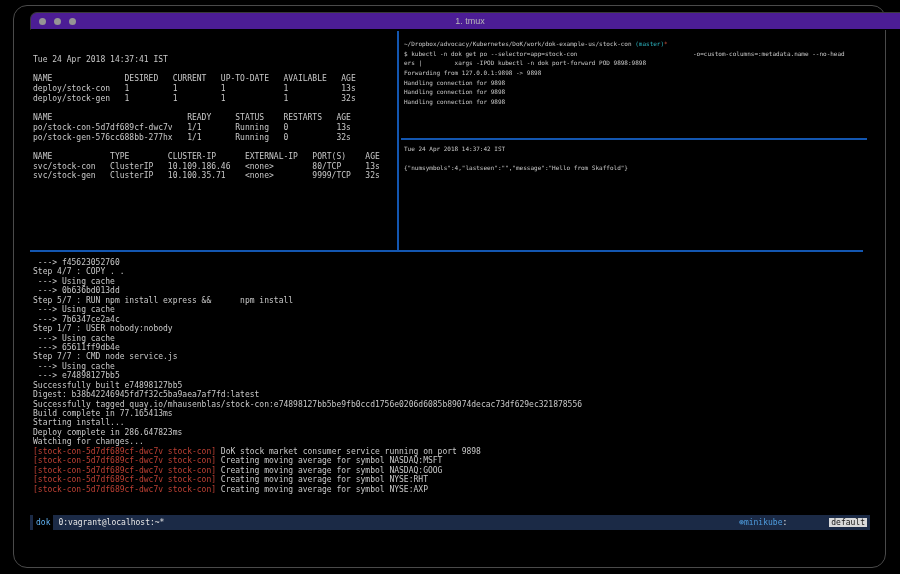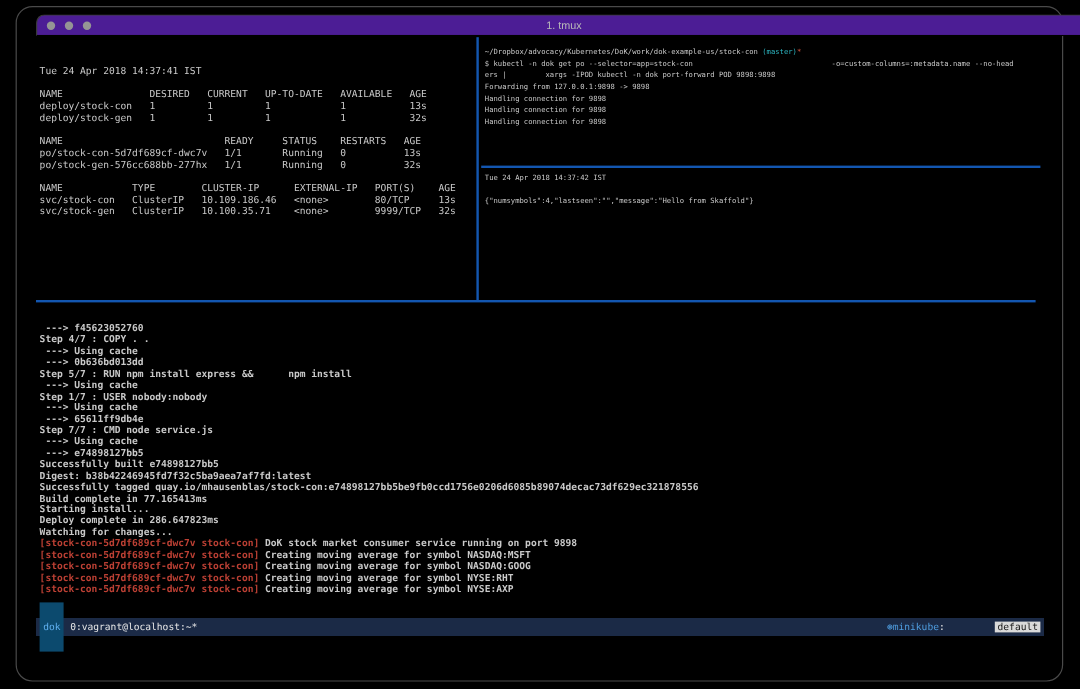--- a/index.html
+++ b/index.html
@@ -16,36 +16,36 @@
   .dots { position:absolute; left:8px; top:0; height:100%; display:flex; align-items:center; gap:8px; }
   .dot { width:7px; height:7px; border-radius:50%; background:#959595; display:block; }
   .titletext { flex:1; text-align:center; font-family:"Liberation Sans", sans-serif;
                font-size:9px; color:#b9b9b9; }
 
   .pane { position:absolute; color:#c9c9c9; }
   .tline { white-space:pre; height:var(--lh,9.7px); line-height:var(--lh,9.7px); }
   .pane-tl     { left:33px;  top:27px;  width:362px; font-size:8px;margin-top:28px; --lh:9.7px; }
   .pane-tr     { left:404px; top:39px;  width:464px; font-size:6px; --lh:9.7px; }
   .pane-rl     { left:404px; top:144px; width:464px; font-size:6px; --lh:9.7px; }
-  .pane-bottom { left:33px;  top:269px; width:834px; font-size:8px;font-weight:bold; --lh:9.45px; }
+  .pane-bottom { left:33px;  top:258px; width:834px; font-size:8px; --lh:9.45px; }
 
   .divider { position:absolute; background:#1356b0; }
   .div-v       { left:397px; top:31px;  width:2px;   height:219px; }
   .div-h-right { left:401px; top:138px; width:466px; height:2px; }
   .div-h-main  { left:30px;  top:250px; width:833px; height:2px; }
 
   .cyan { color:#2cb5c0; }
   .star { color:#d0543f; }
   .red  { color:#bd4034; }
 
   .statusbar { position:absolute; left:30px; top:515px; width:840px; height:15px;
                background:#1b2a46; display:flex; align-items:center;
                justify-content:space-between; font-size:8px; color:#e8e8e8; padding:0 3px; }
   .sb-left, .sb-right { display:flex; align-items:center; white-space:pre; }
-  .session-chip { background:#0c4a6e; color:#5fb0f0; padding:16px 3px; margin-right:5px; }
+  .session-chip { background:#000000; color:#5fb0f0; padding:16px 3px; margin-right:5px; }
   .k8s-blue { color:#4f9ddf; }
   .ns-chip { background:#d9d9d9; color:#141414; padding:0 2px;margin-left:42px; }
 </style>
 </head>
 <body>
 
 <div class="frame"></div>
 
 <div class="titlebar">
   <div class="dots">
@@ -97,20 +97,21 @@
 <div class="divider div-h-main"></div>
 
 <div class="pane pane-bottom">
   <div>
       <div class="tline"> ---&gt; f45623052760</div>
       <div class="tline">Step 4/7 : COPY . .</div>
       <div class="tline"> ---&gt; Using cache</div>
       <div class="tline"> ---&gt; 0b636bd013dd</div>
       <div class="tline">Step 5/7 : RUN npm install express &amp;&amp;      npm install</div>
       <div class="tline"> ---&gt; Using cache</div>
+      <div class="tline"> ---&gt; 7b6347ce2a4c</div>
       <div class="tline">Step 1/7 : USER nobody:nobody</div>
       <div class="tline"> ---&gt; Using cache</div>
       <div class="tline"> ---&gt; 65611ff9db4e</div>
       <div class="tline">Step 7/7 : CMD node service.js</div>
       <div class="tline"> ---&gt; Using cache</div>
       <div class="tline"> ---&gt; e74898127bb5</div>
       <div class="tline">Successfully built e74898127bb5</div>
       <div class="tline">Digest: b38b42246945fd7f32c5ba9aea7af7fd:latest</div>
       <div class="tline">Successfully tagged quay.io/mhausenblas/stock-con:e74898127bb5be9fb0ccd1756e0206d6085b89074decac73df629ec321878556</div>
       <div class="tline">Build complete in 77.165413ms</div>

